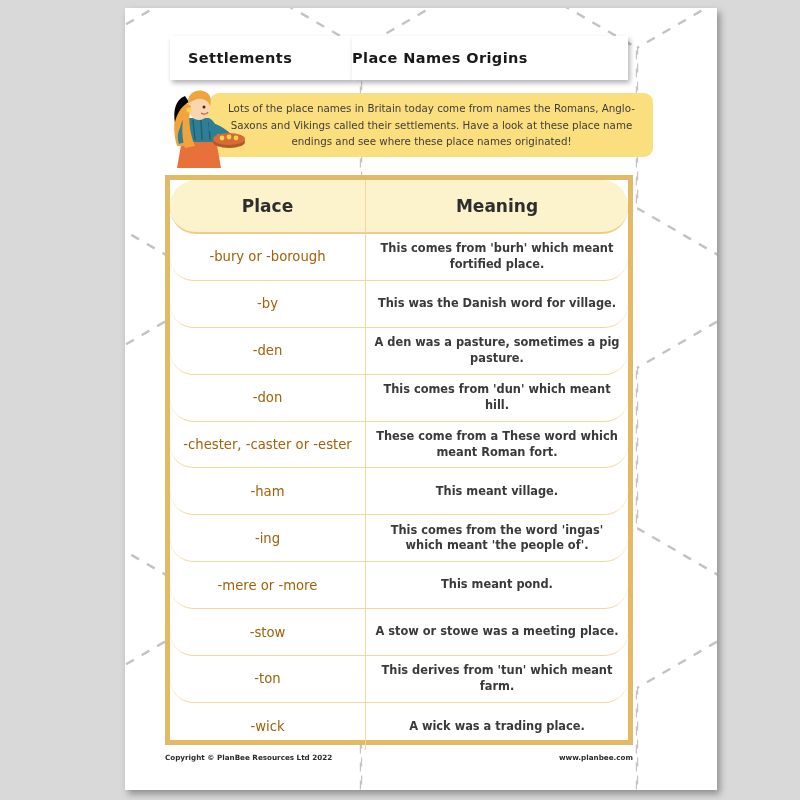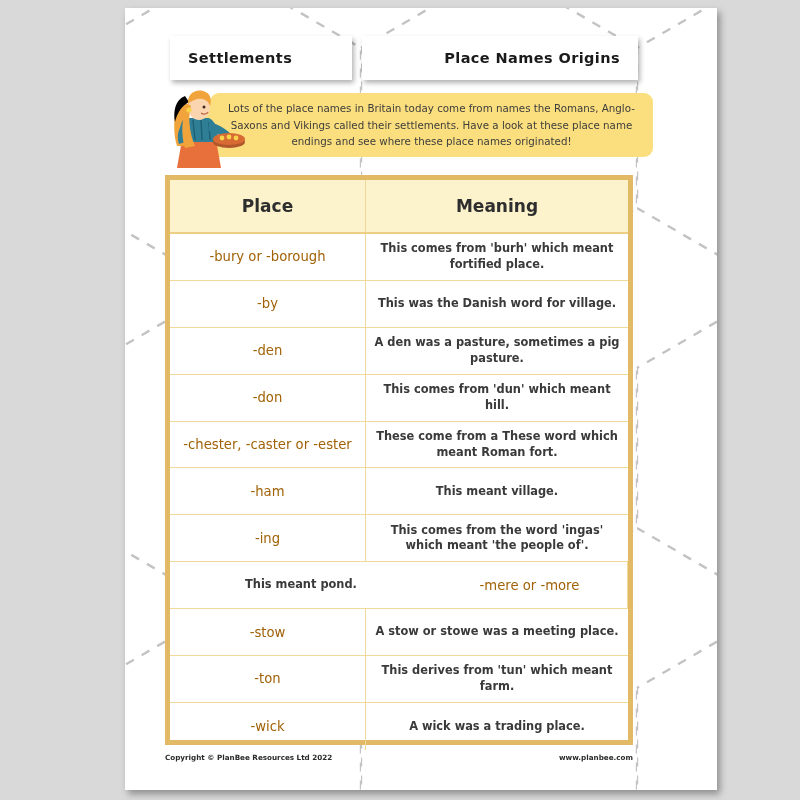--- a/index.html
+++ b/index.html
@@ -49,21 +49,21 @@
     position: absolute;
     top: 28px;
     height: 44px;
     background: #ffffff;
     box-shadow: 2px 3px 5px rgba(0,0,0,0.30);
     z-index: 10;
     display: flex;
     align-items: center;
   }
   #title-left  { left: 45px;  width: 182px; justify-content: flex-start; }
-  #title-right { left: 237px; width: 276px; justify-content: flex-end; }
+  #title-right { left: 227px; width: 276px; }
 
   .titletext {
     font-family: "DejaVu Sans", sans-serif;
     font-weight: bold;
     font-size: 14.5px;
     letter-spacing: .4px;
     color: #1a1a1a;
     white-space: nowrap;
   }
   #title-left  .titletext { padding-left: 18px; }
@@ -118,20 +118,21 @@
     border: 5px solid #e2b964;
     background: #ffffff;
     box-sizing: border-box;
     z-index: 9;
   }
   .trow {
     display: flex;
     width: 100%;
     border-bottom: 1.5px solid #f0d99b;
     box-sizing: border-box;
+    border-radius: 26px;
   }
   .trow:last-child { border-bottom: none; }
   .trow.head {
     background: #fcf2cb;
     height: 54px;
     border-bottom: 2px solid #eccf84;
   }
   .trow.body { height: 46.9px; }
 
   .cell {
@@ -331,22 +332,22 @@
       </div>
       <div class="trow body">
         <div class="cell place">-ham</div>
         <div class="cell meaning">This meant village.</div>
       </div>
       <div class="trow body">
         <div class="cell place">-ing</div>
         <div class="cell meaning">This comes from the word 'ingas' which meant 'the people of'.</div>
       </div>
       <div class="trow body">
+        <div class="cell place">-mere or -more</div>
         <div class="cell meaning">This meant pond.</div>
-        <div class="cell place">-mere or -more</div>
       </div>
       <div class="trow body">
         <div class="cell place">-stow</div>
         <div class="cell meaning">A stow or stowe was a meeting place.</div>
       </div>
       <div class="trow body">
         <div class="cell place">-ton</div>
         <div class="cell meaning">This derives from 'tun' which meant farm.</div>
       </div>
       <div class="trow body">

